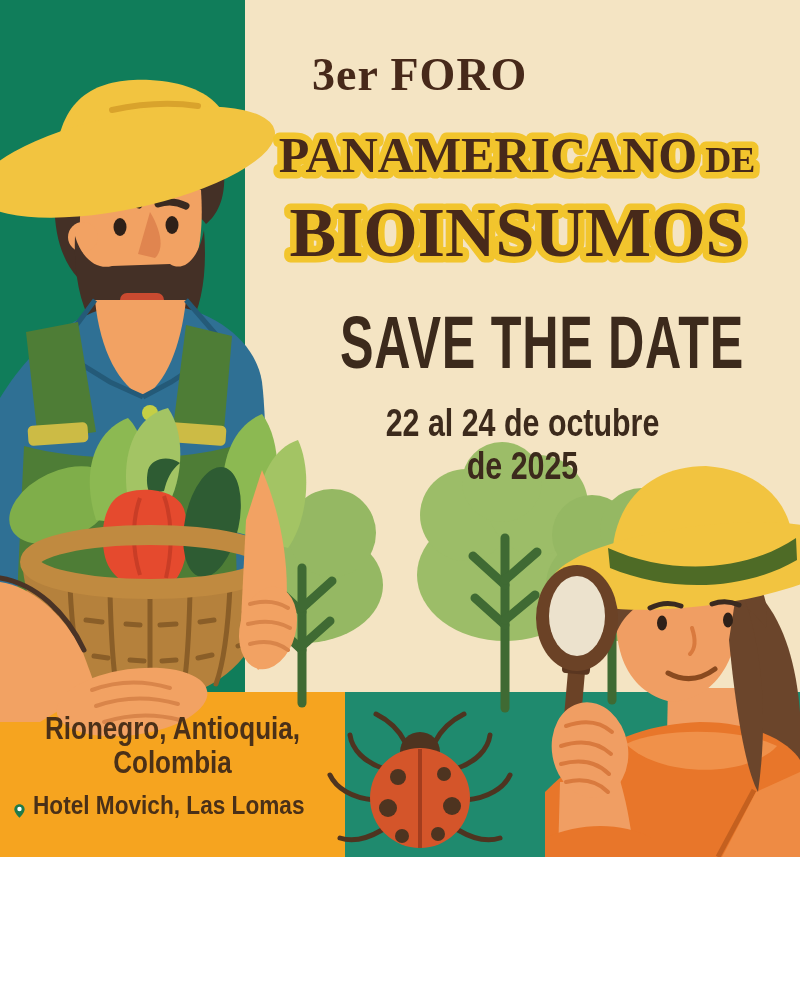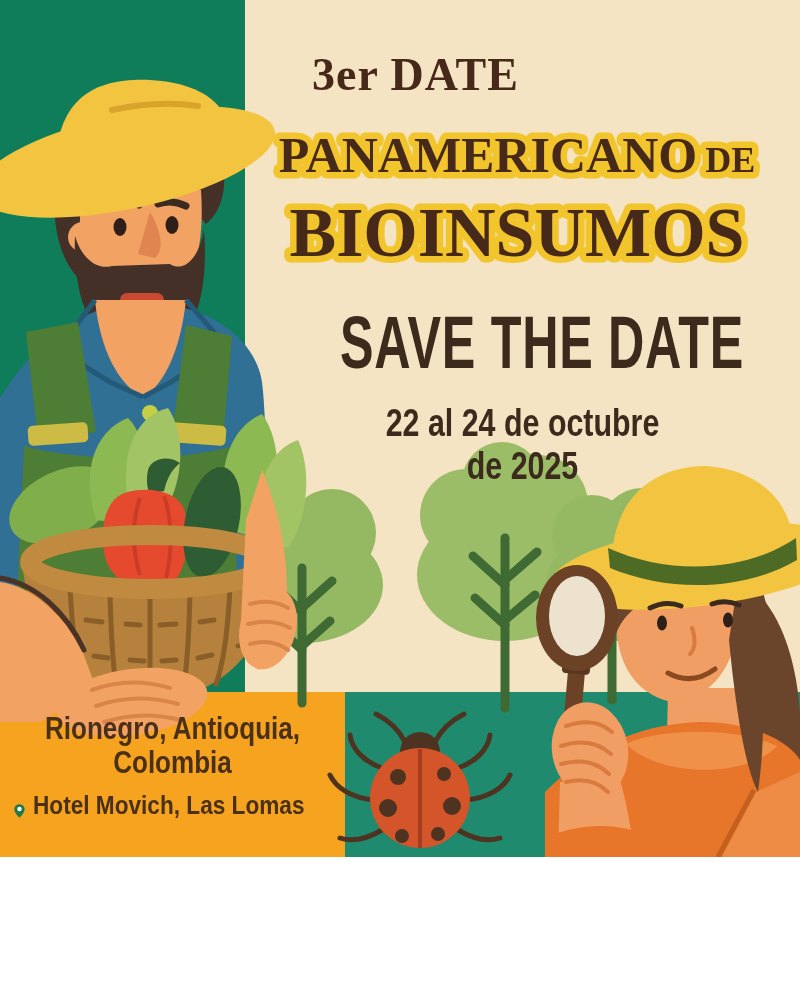--- a/index.html
+++ b/index.html
@@ -206,21 +206,21 @@
       <g stroke="#d97a3e" stroke-width="4" fill="none" stroke-linecap="round">
         <path d="M 566 726 q 28 -10 46 6"></path>
         <path d="M 561 746 q 30 -10 50 8"></path>
         <path d="M 561 764 q 30 -8 48 10"></path>
         <path d="M 566 782 q 26 -6 42 10"></path>
       </g>
       <path d="M 545 838 C 580 822 622 822 652 838 L 652 857 L 545 857 Z" fill="#e8762a"></path>
     </g>
   </svg>
 
-  <div class="abs kicker">3er DATE</div>
+  <div class="abs kicker">3er FORO</div>
 
   <svg class="abs title-svg" viewBox="0 0 555 172">
     <g font-family="Liberation Serif, serif" font-weight="bold" fill="#47291a" stroke="#f2c52d" stroke-width="13" stroke-linejoin="round" paint-order="stroke" text-anchor="middle">
       <text x="272" y="62" font-size="50"><tspan>PANAMERICANO</tspan><tspan font-size="36" dx="8">DE</tspan></text>
       <text x="272" y="146" font-size="70">BIOINSUMOS</text>
     </g>
   </svg>
 
   <div class="abs std">
     <span class="squeeze">SAVE THE DATE</span>

